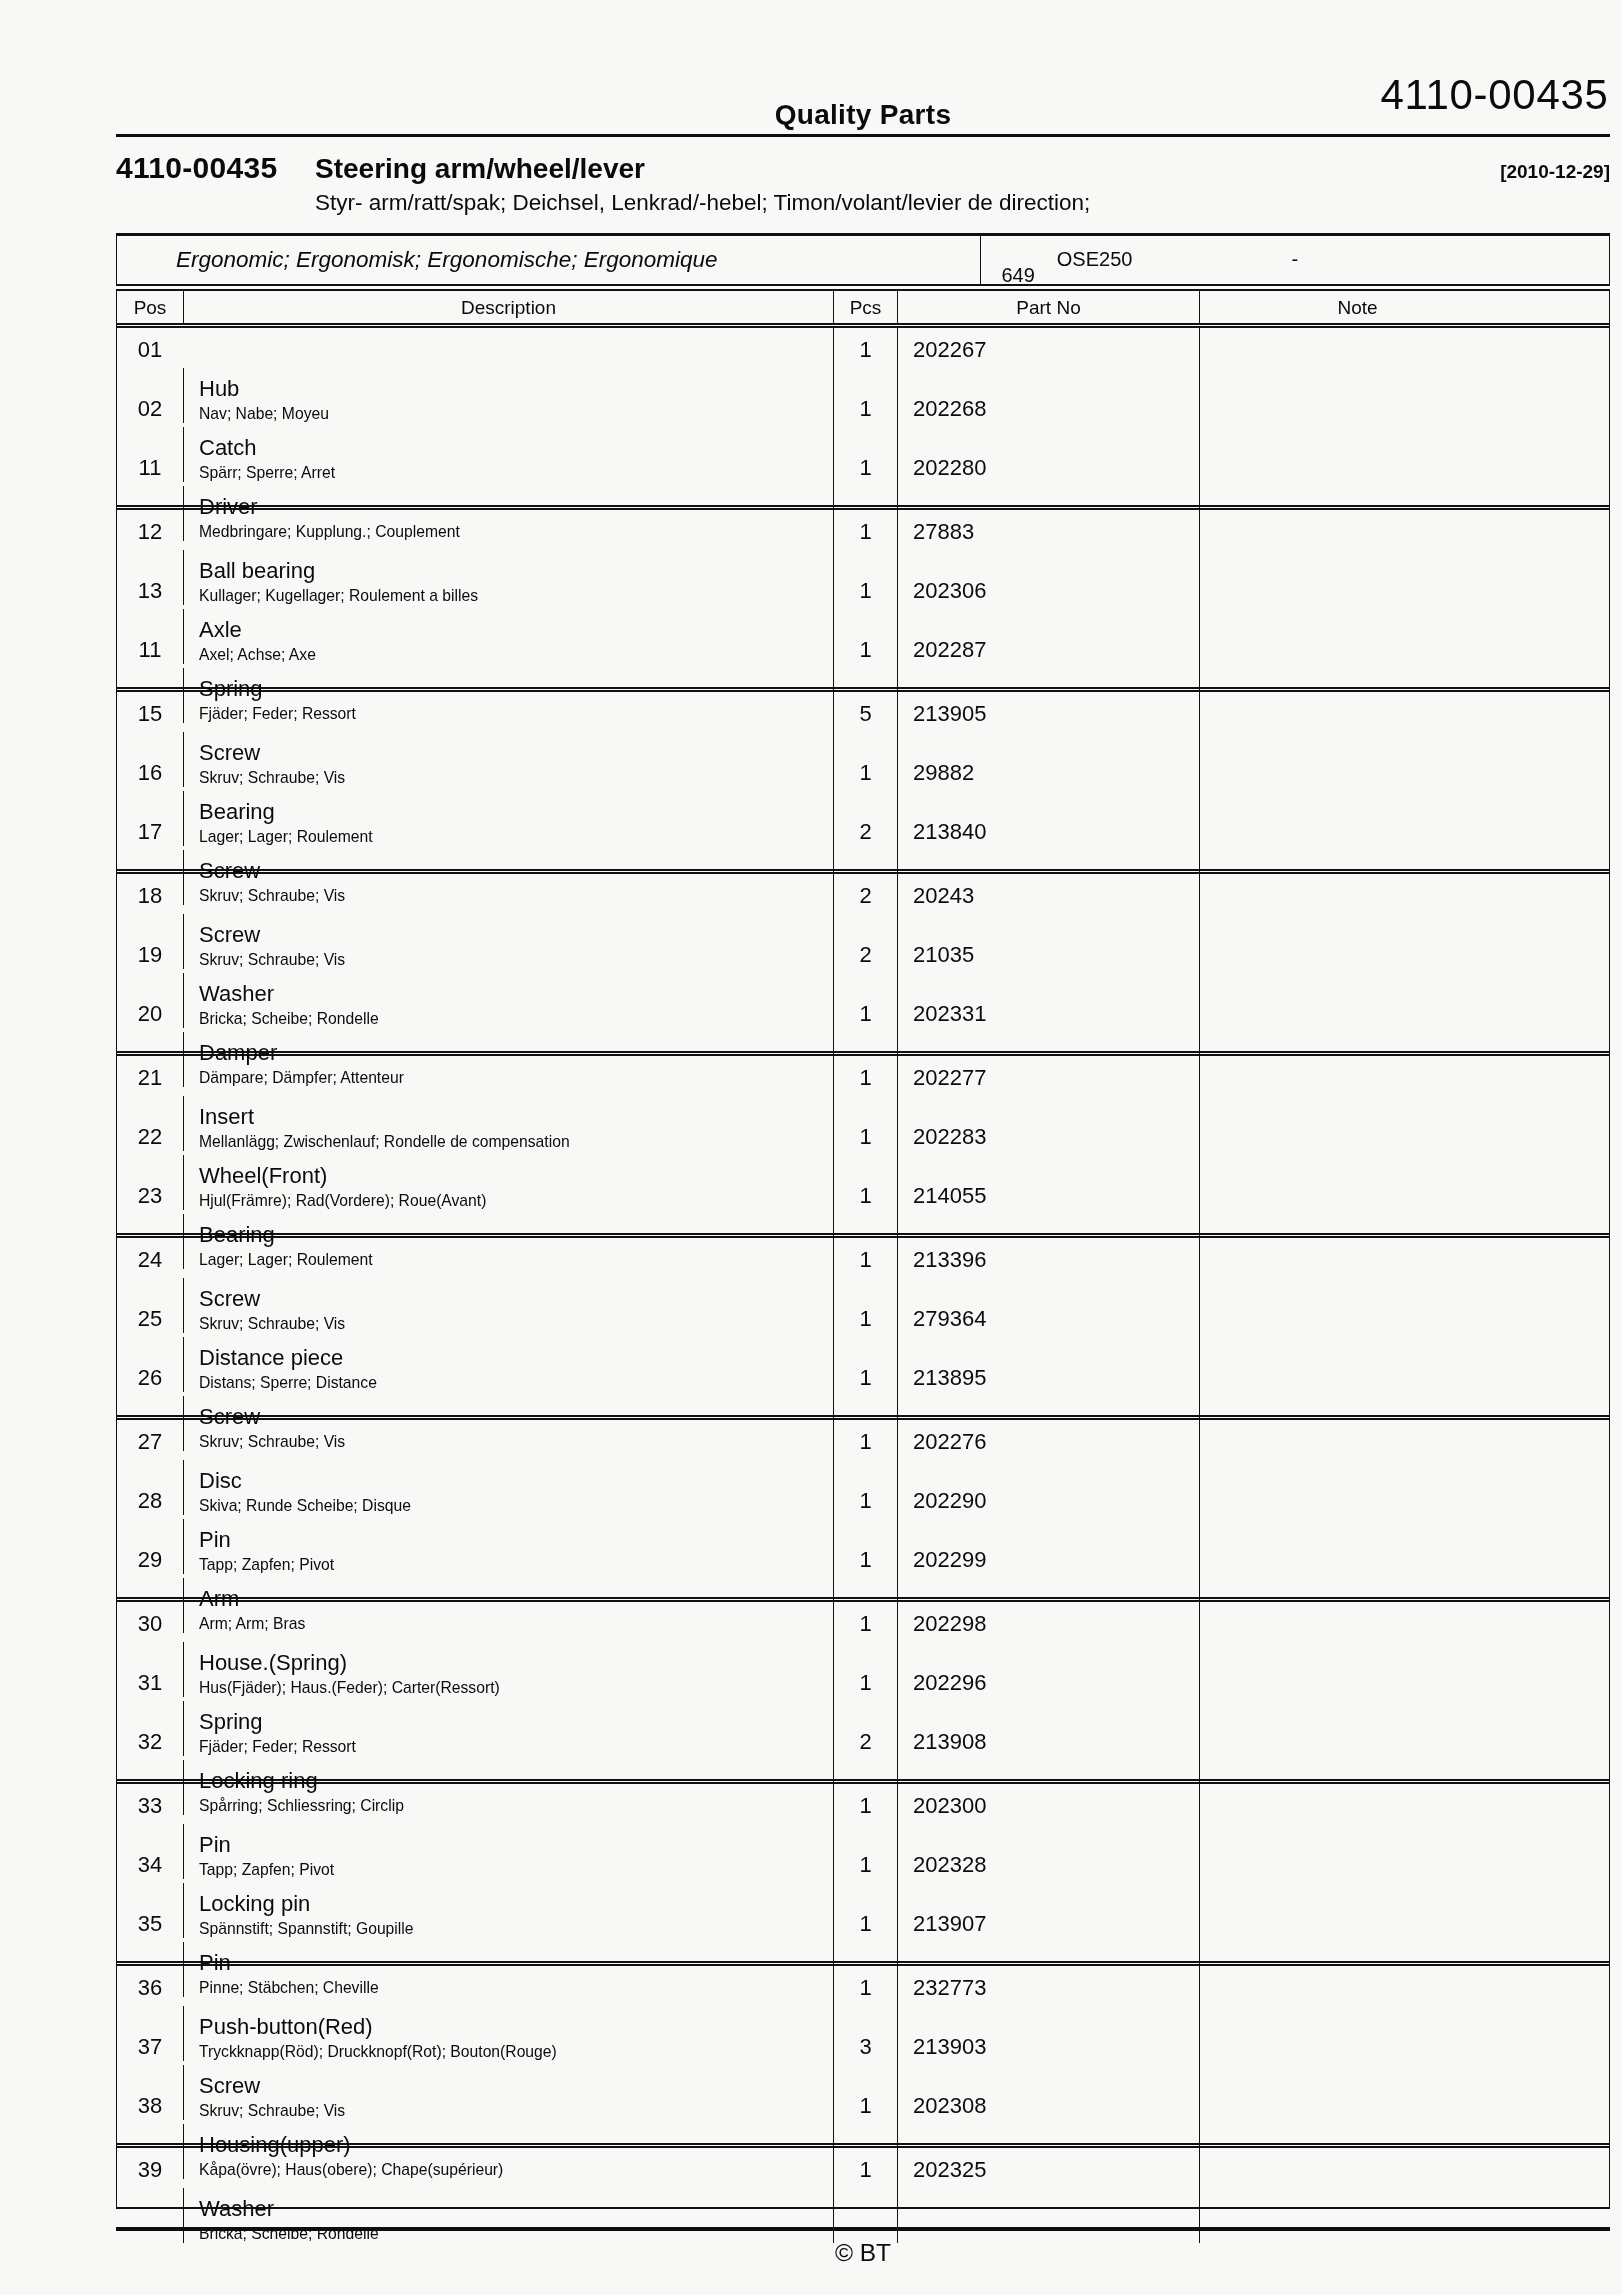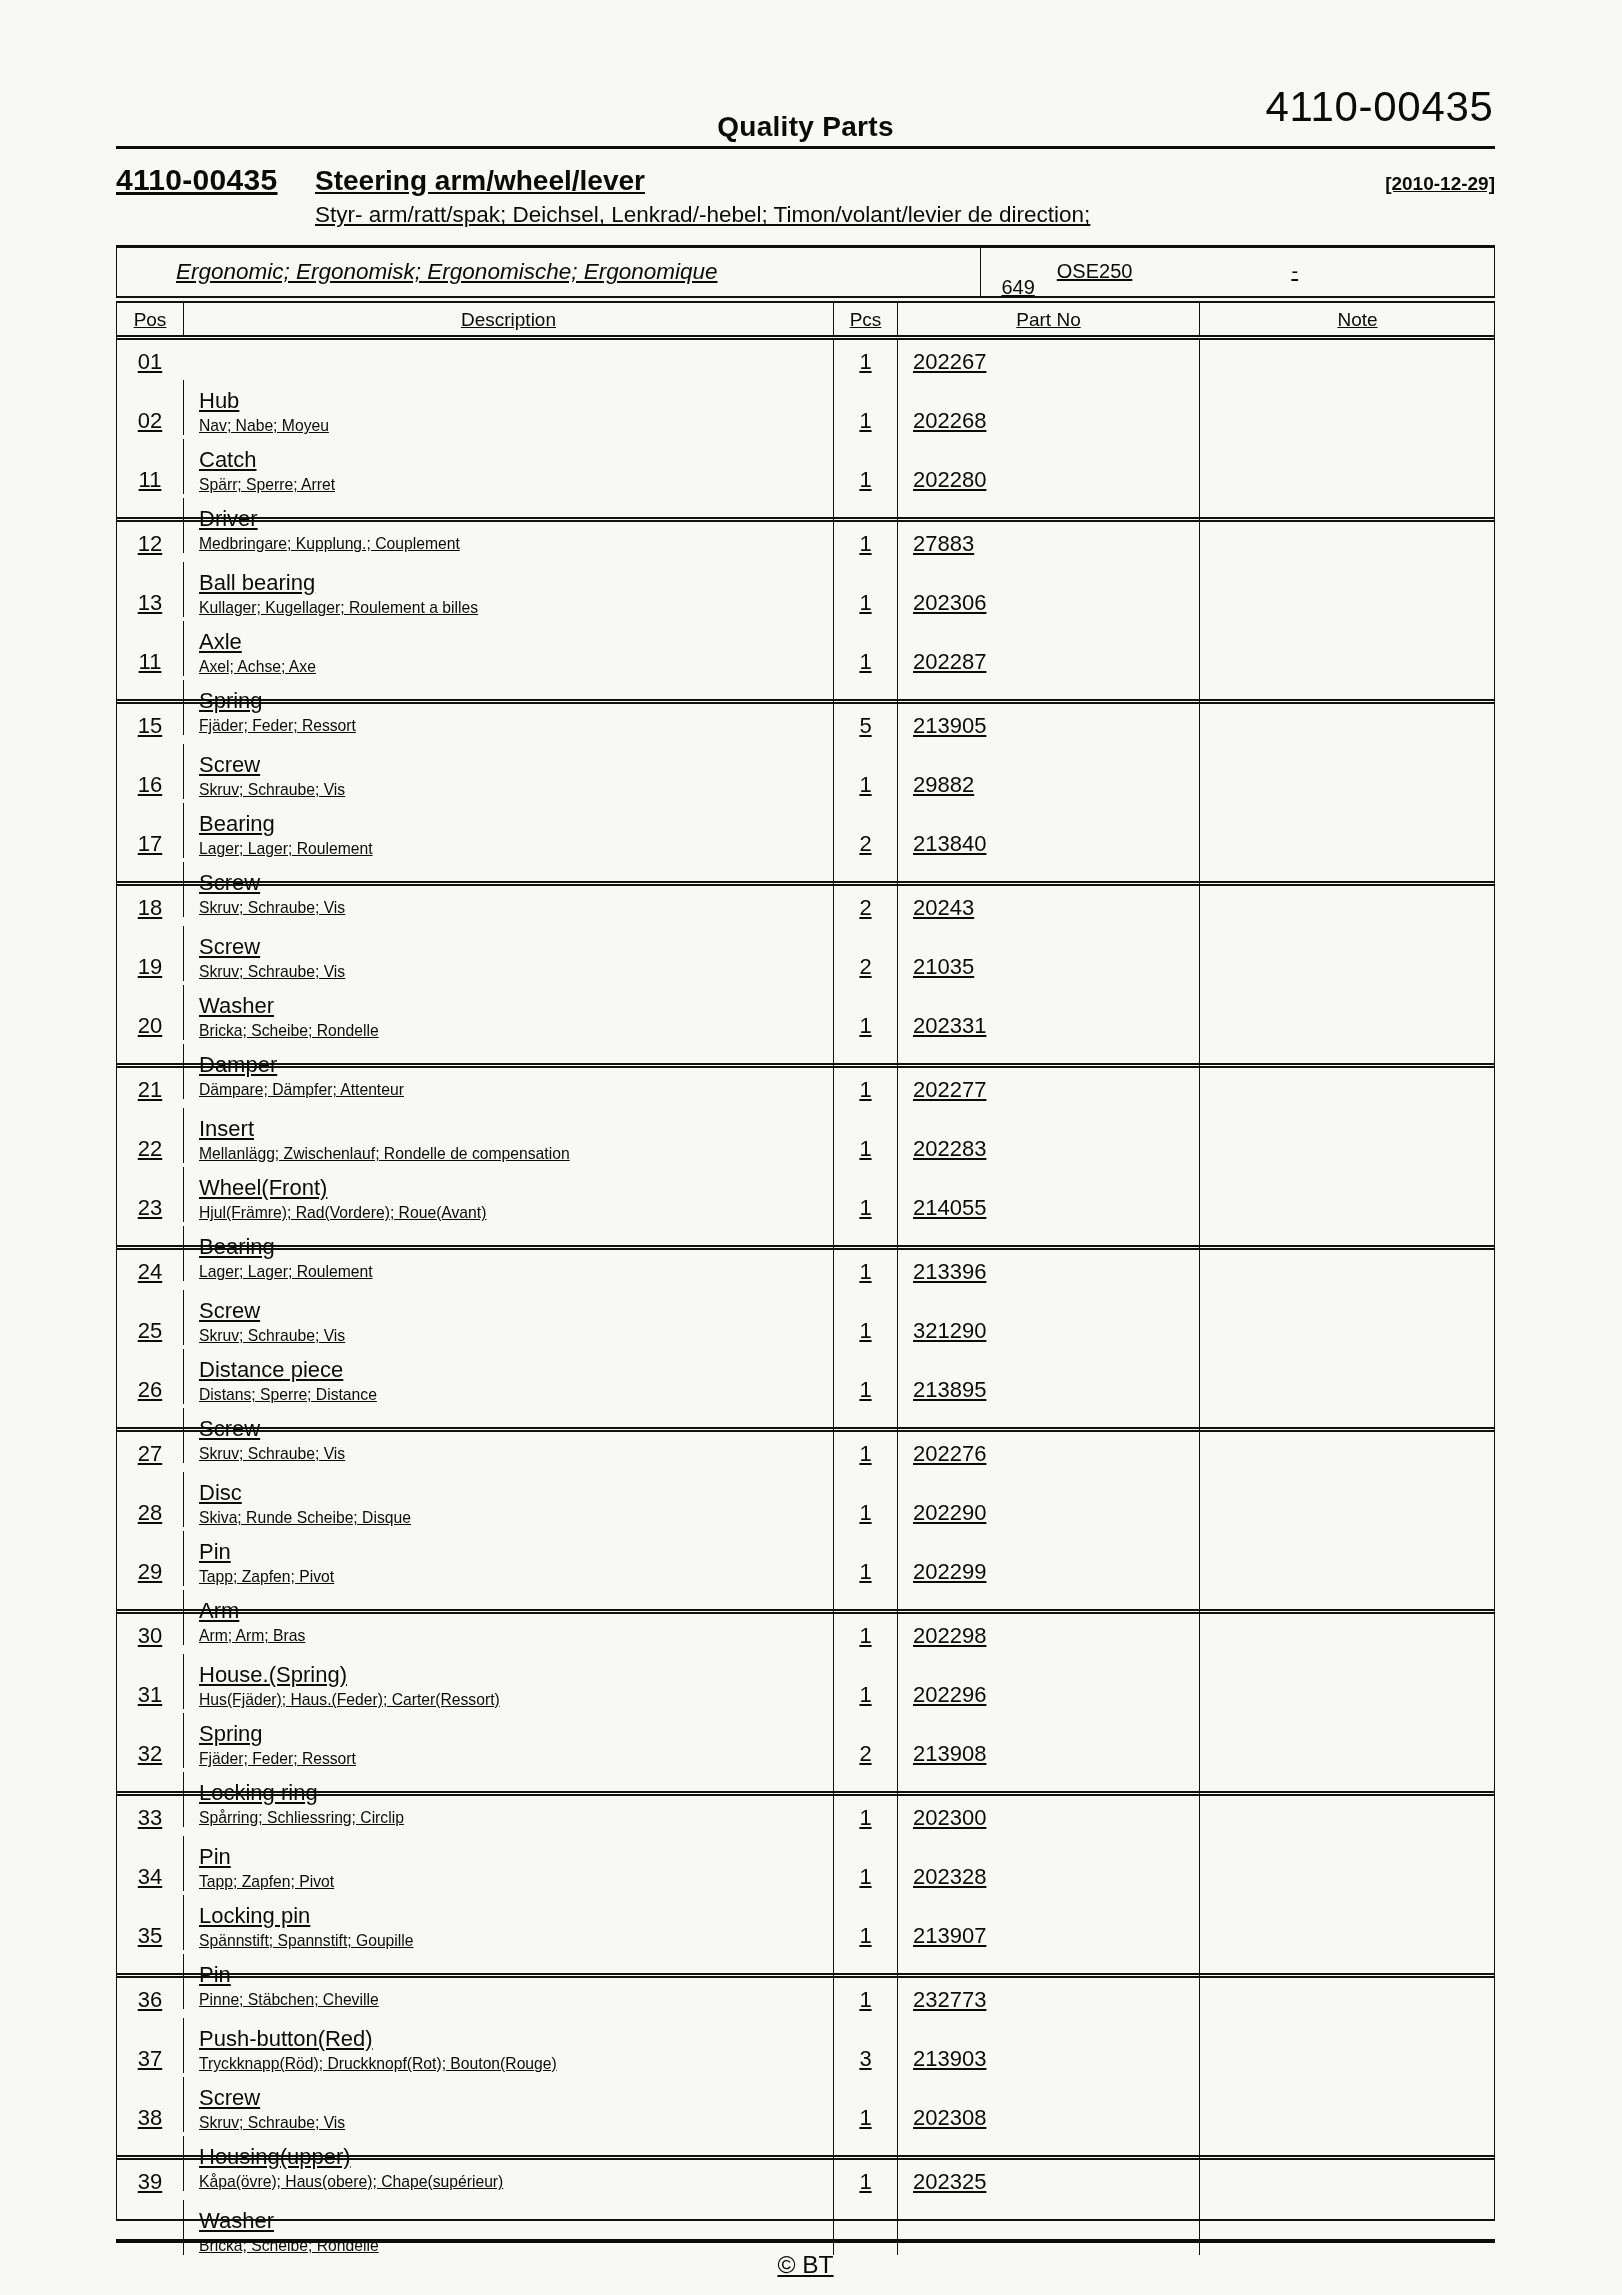--- a/index.html
+++ b/index.html
@@ -5,21 +5,21 @@
   html,body{margin:0;padding:0;}
   body{
     width:1622px;height:2295px;
     background:#f8f8f6;
     position:relative;
     font-family:"Liberation Sans","DejaVu Sans",sans-serif;
     color:#0b0b0b;
     -webkit-font-smoothing:antialiased;
     overflow:hidden;
   }
-  .page{position:absolute;left:116px;top:12px;width:1379px;text-decoration:underline;}
+  .page{position:absolute;left:116px;top:0;width:1494px;}
 
   
   .masthead{position:relative;height:134px;}
   .brand{
     position:absolute;left:0;right:0;bottom:2.7px;
     text-align:center;font-size:28px;font-weight:bold;letter-spacing:0.3px;
   }
   .doc-number{
     position:absolute;right:1.4px;top:71px;
     font-size:42px;font-weight:400;letter-spacing:0.7px;
@@ -275,21 +275,21 @@
           <div class="cell col-part">213396</div>
           <div class="cell col-note"></div>
         </div>
         <div class="grid-row part-row">
           <div class="cell col-pos">25</div>
           <div class="cell col-desc">
             <div class="desc-main">Distance piece</div>
             <div class="desc-sub">Distans; Sperre; Distance</div>
           </div>
           <div class="cell col-pcs">1</div>
-          <div class="cell col-part">321290</div>
+          <div class="cell col-part">279364</div>
           <div class="cell col-note"></div>
         </div>
         <div class="grid-row part-row">
           <div class="cell col-pos">26</div>
           <div class="cell col-desc">
             <div class="desc-main">Screw</div>
             <div class="desc-sub">Skruv; Schraube; Vis</div>
           </div>
           <div class="cell col-pcs">1</div>
           <div class="cell col-part">213895</div>

